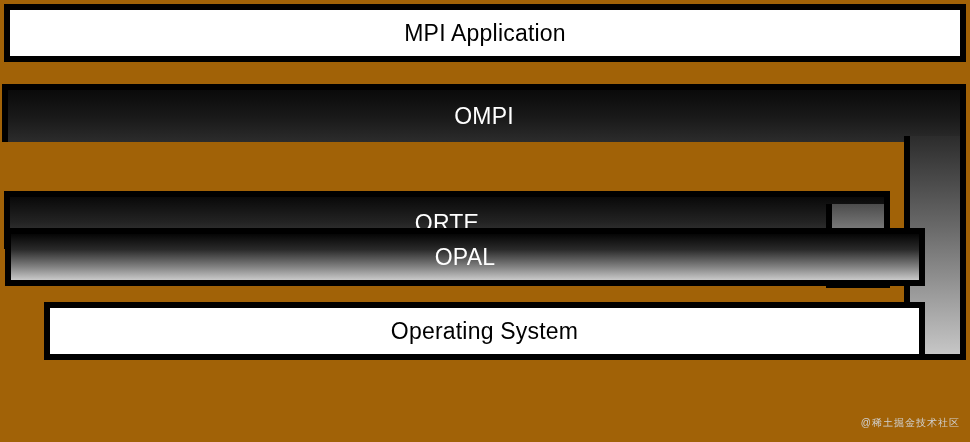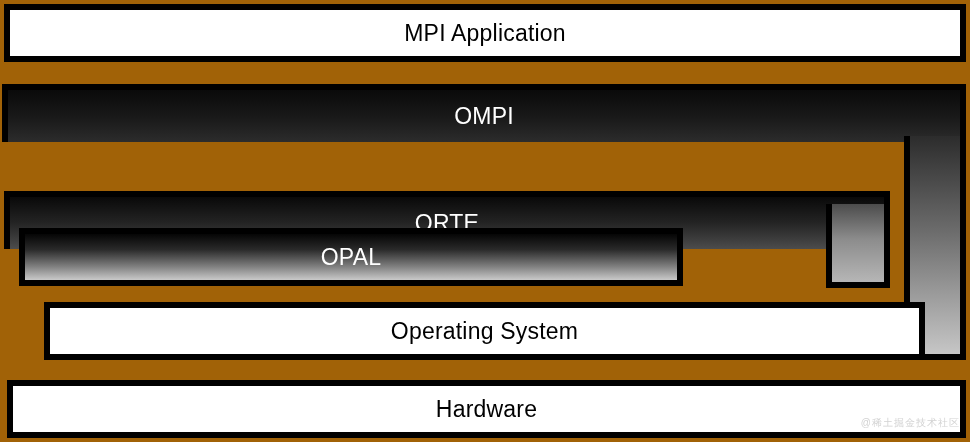--- a/index.html
+++ b/index.html
@@ -73,21 +73,21 @@
     background: linear-gradient(to bottom, #090909 0%, #242424 50%, #4c4c4c 100%);
     margin-top: 24px;
   }
   #orte-leg {
     left: 826px; top: 204px; width: 64px; height: 84px;
     border-top: none;
     background: linear-gradient(to bottom, #4c4c4c 0%, #8c8c8c 45%, #b6b6b6 100%);
   }
 
   #opal {
-    left: 19px;  top: 228px; width: 664px; height: 58px;
+    left: 5px;  top: 228px; width: 920px; height: 58px;
     background: linear-gradient(to bottom, #050505 0%, #2a2a2a 34%, #7e7e7e 70%, #c9c9c9 100%);
   }
 
   #operating-system {
     left: 7px;  top: 302px; width: 881px; height: 58px; margin-left: 37px;
   }
 
   #hardware {
     left: 7px;  top: 380px; width: 959px; height: 58px;
   }
@@ -124,19 +124,16 @@
   <div class="layer shaded" id="orte-leg"></div>
 
   <div class="layer shaded" id="opal">
     <span class="layer-label">OPAL</span>
   </div>
 
   <div class="layer plain" id="operating-system">
     <span class="layer-label">Operating System</span>
   </div>
 
-  <div class="layer plain" id="hardware">
-    <span class="layer-label">Hardware</span>
-  </div>
 
   <div id="watermark">@稀土掘金技术社区</div>
 
 </div>
 
 </body></html>

